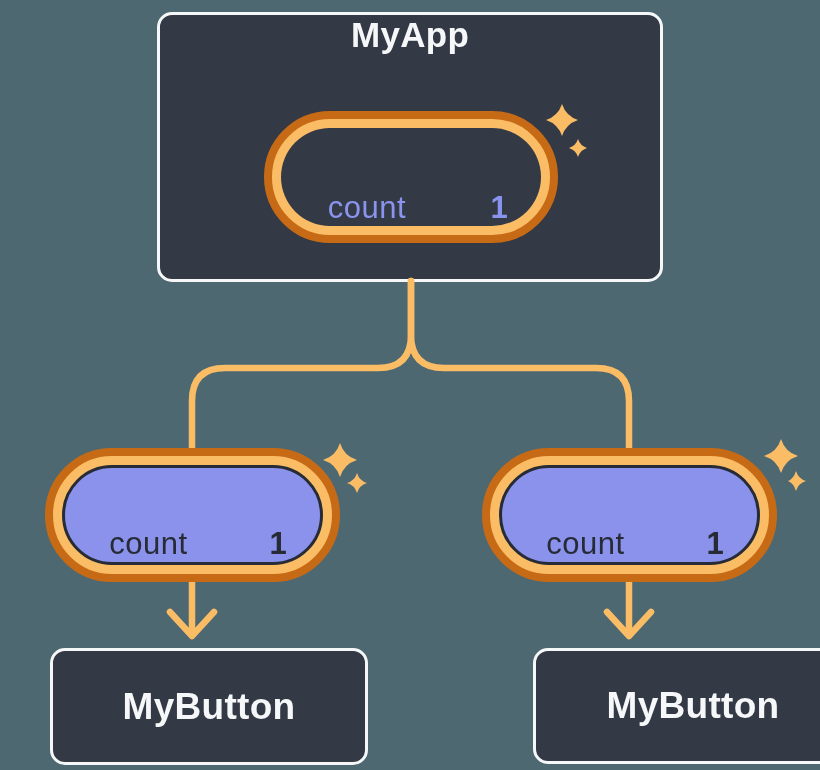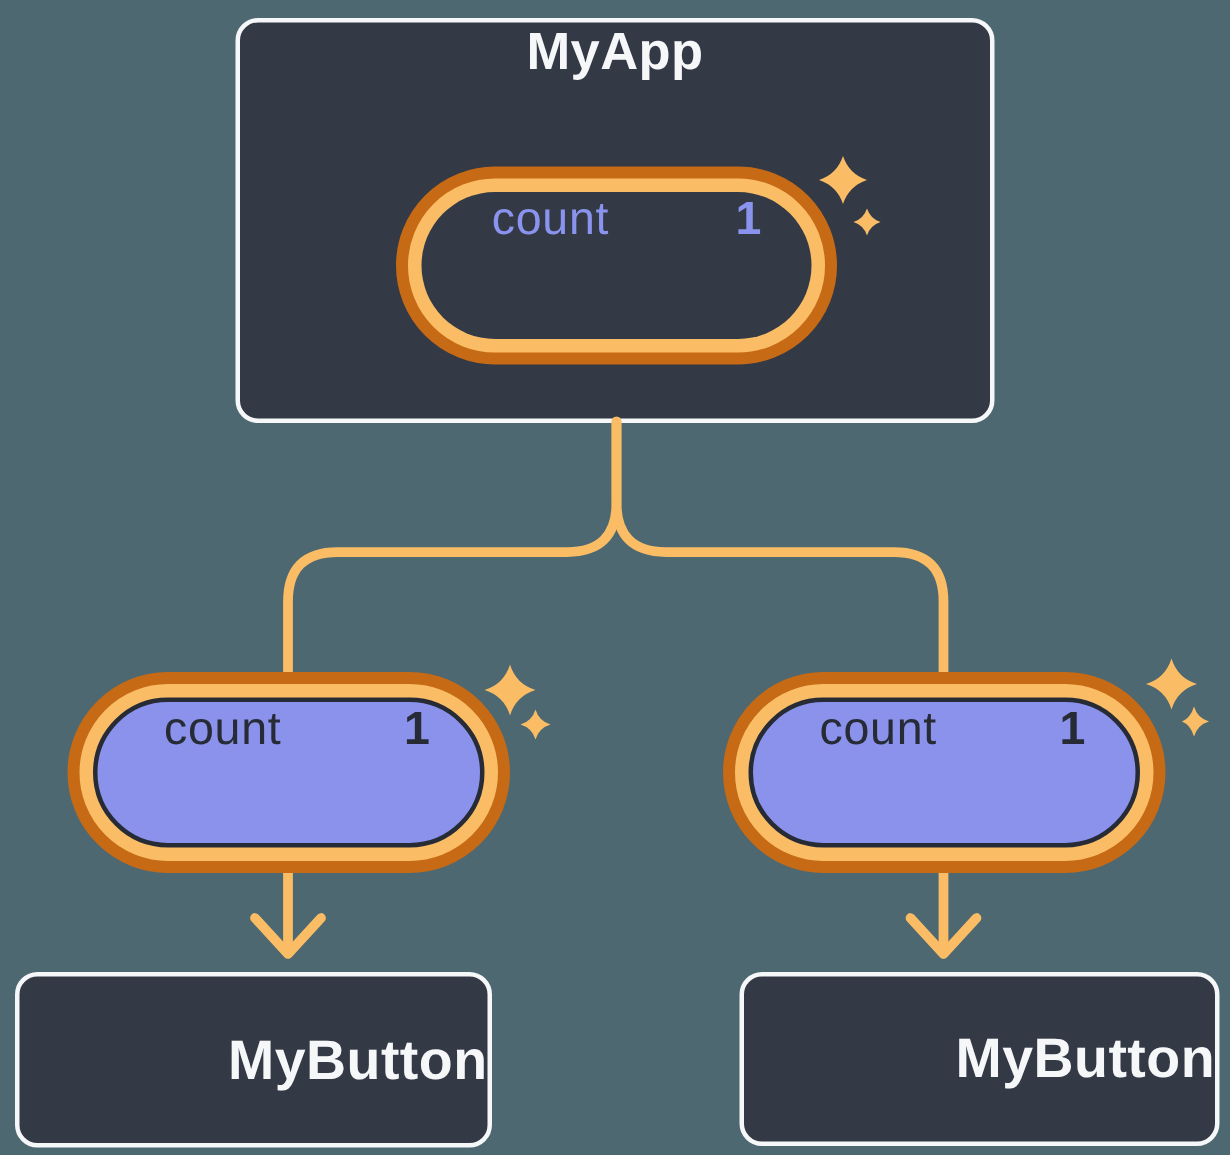--- a/index.html
+++ b/index.html
@@ -14,32 +14,32 @@
   .wire{fill:none;stroke:var(--connector,#FABD66);stroke-width:6.5;stroke-linecap:round;stroke-linejoin:round;}
   .sparkle{fill:var(--connector,#FABD66);}
   .node{
     position:absolute;z-index:1;box-sizing:border-box;
     background:var(--node-fill,#333945);
     border:3px solid var(--node-border,#F6F7F9);
     border-radius:15px;color:var(--node-text,#F6F7F9);
   }
   .node-root{left:157px;top:12px;width:506px;height:270px;}
   .node-root .node-title{text-align:center;font-size:35px;font-weight:600;letter-spacing:.3px;}
-  .node-child{display:flex;align-items:center;justify-content:flex-end;font-size:37px;font-weight:600;letter-spacing:.3px;}
+  .node-child{display:flex;align-items:center;justify-content:center;font-size:37px;font-weight:600;letter-spacing:.3px;margin-left:40px;}
   .node-child-left{left:10px;top:648px;width:318px;height:117px;}
   .node-child-right{left:493px;top:648px;width:320px;height:116px;}
   .pill{
     position:absolute;z-index:3;box-sizing:border-box;
     border:8px solid var(--ring-outer,#C76A15);
     background:var(--ring-inner,#FABD66);
     border-radius:999px;padding:9px;
   }
   .pill-core{
     height:100%;box-sizing:border-box;border-radius:999px;
-    display:flex;align-items:flex-start;overflow:hidden;
+    display:flex;align-items:flex-end;overflow:hidden;
   }
   .pill-root{left:264px;top:111px;width:294px;height:132px;}
   .pill-root .pill-core{background:var(--node-fill,#333945);color:var(--pill-root-text,#8A94EE);}
   .pill-root .pill-divider{width:4px;background:var(--ring-inner,#FABD66);}
   .pill-child .pill-core{
     background:var(--pill-child-fill,#8A92EB);
     border:3.5px solid var(--pill-child-text,#262B35);
     color:var(--pill-child-text,#262B35);
   }
   .pill-child .pill-divider{width:4px;background:var(--pill-child-text,#262B35);}

